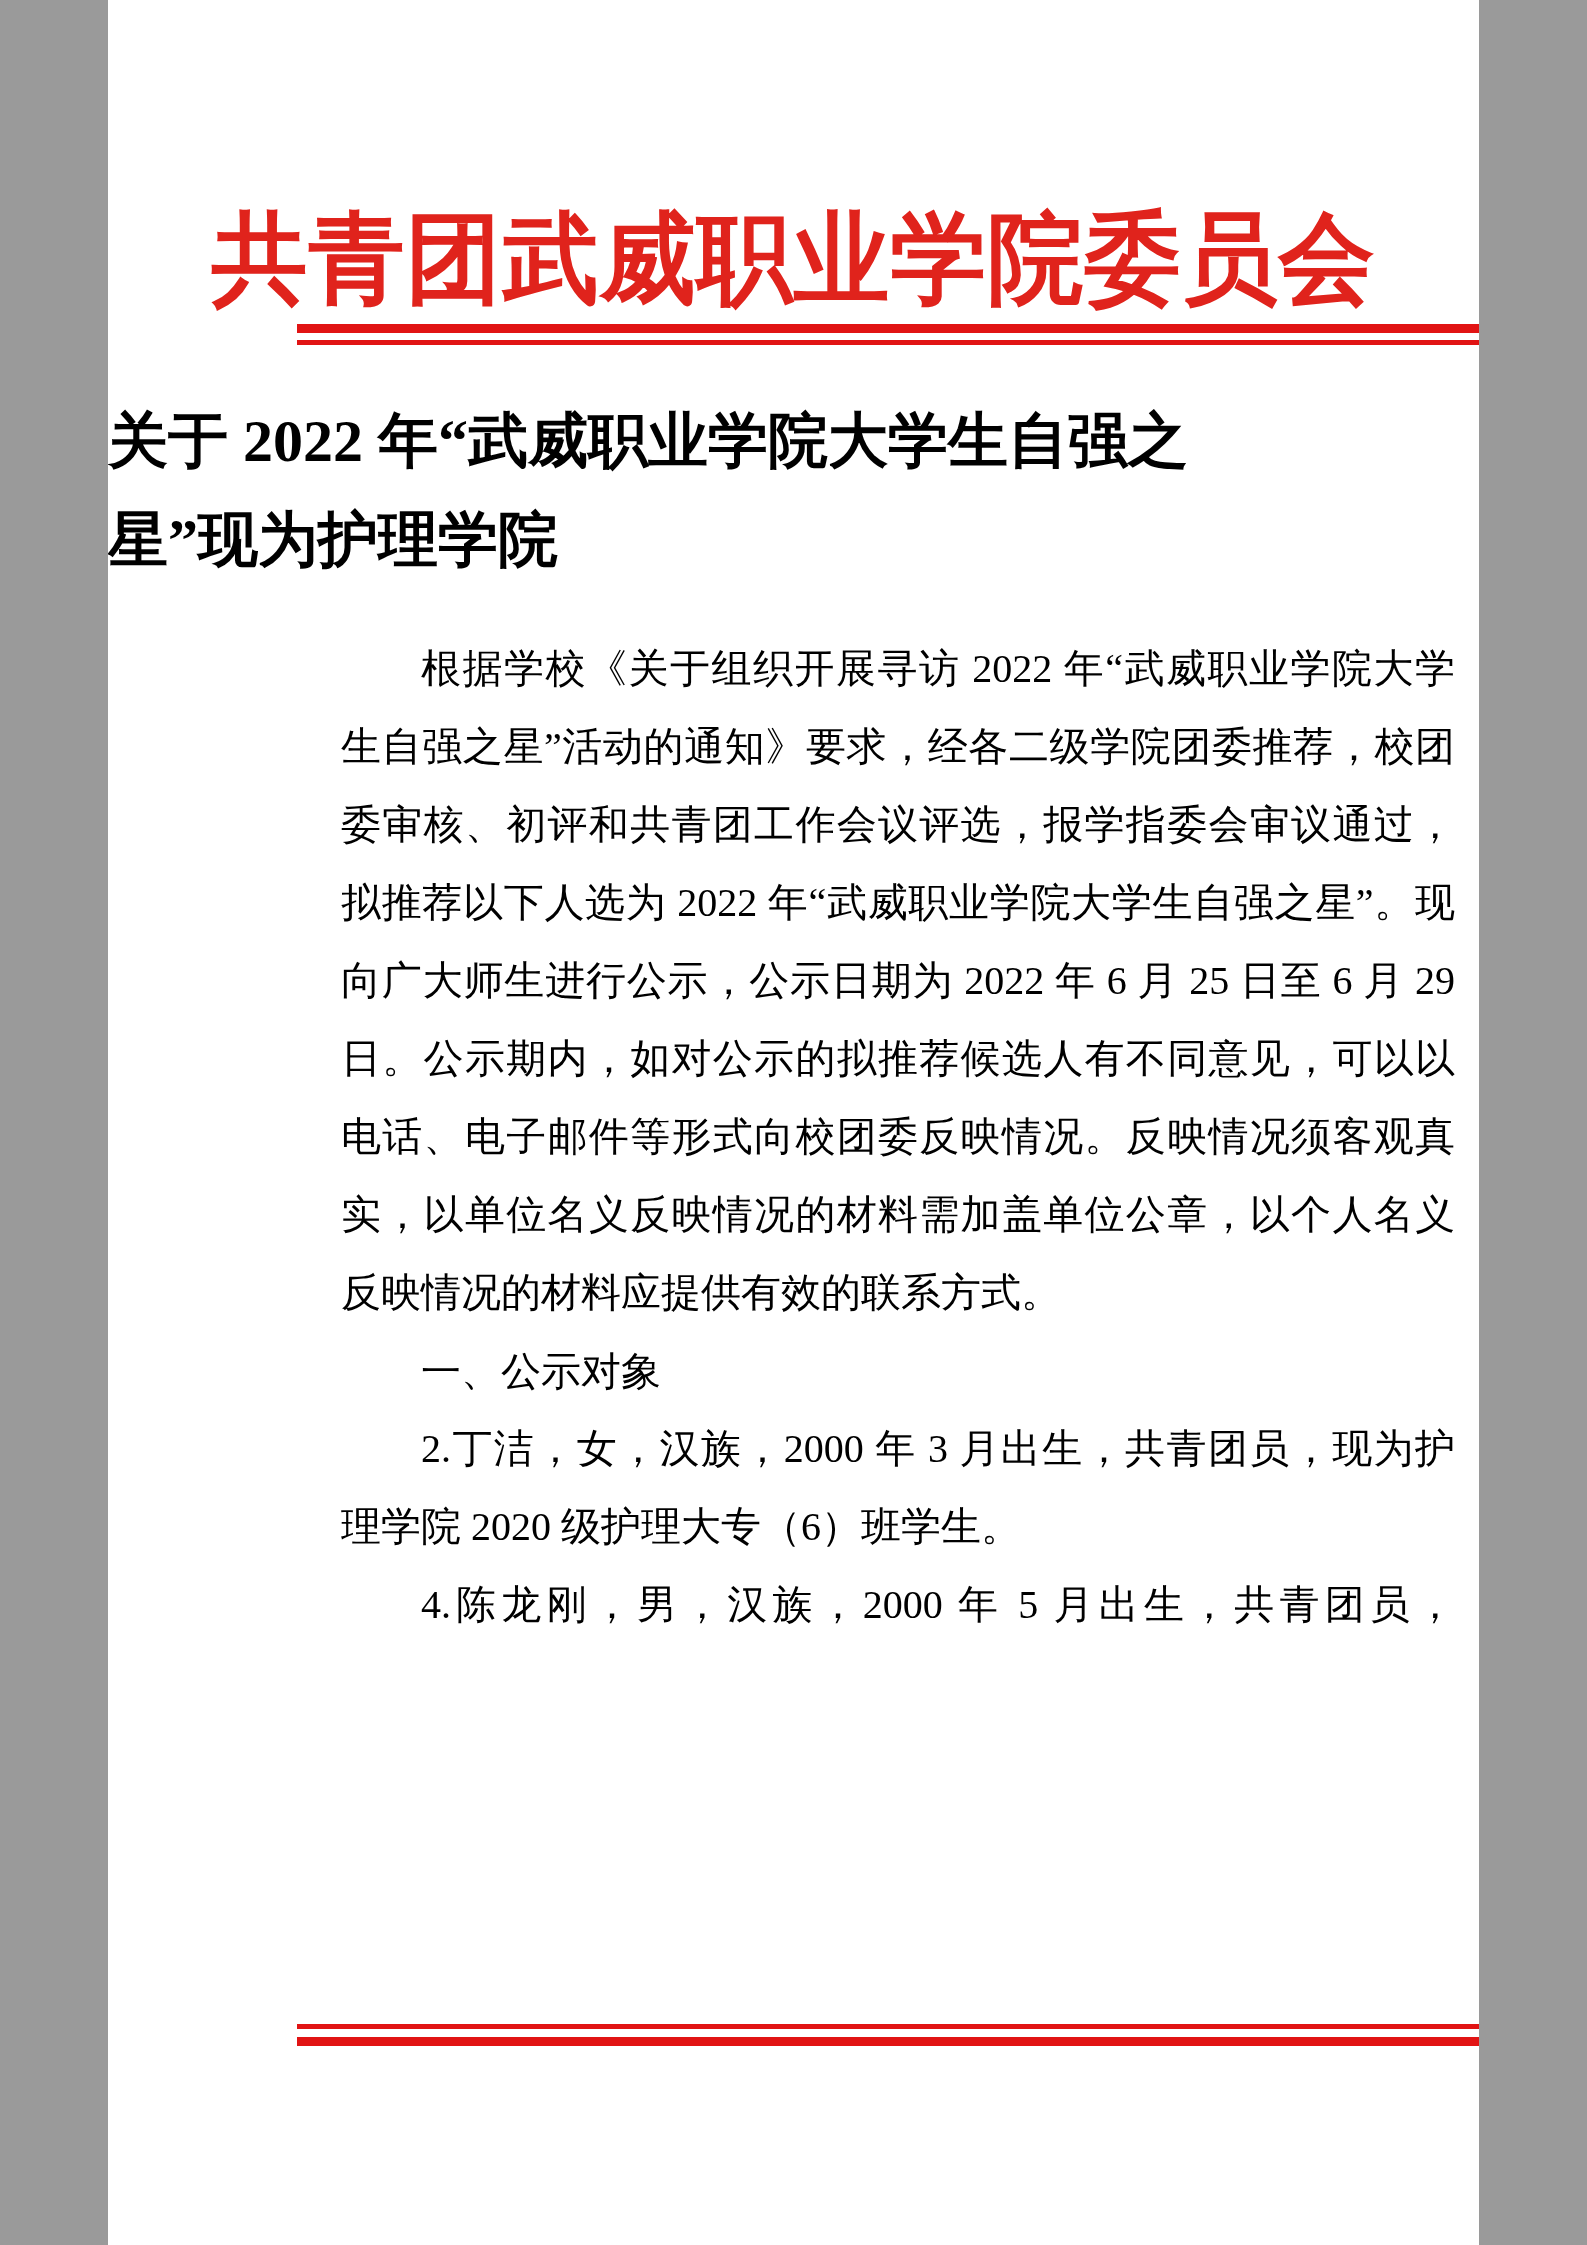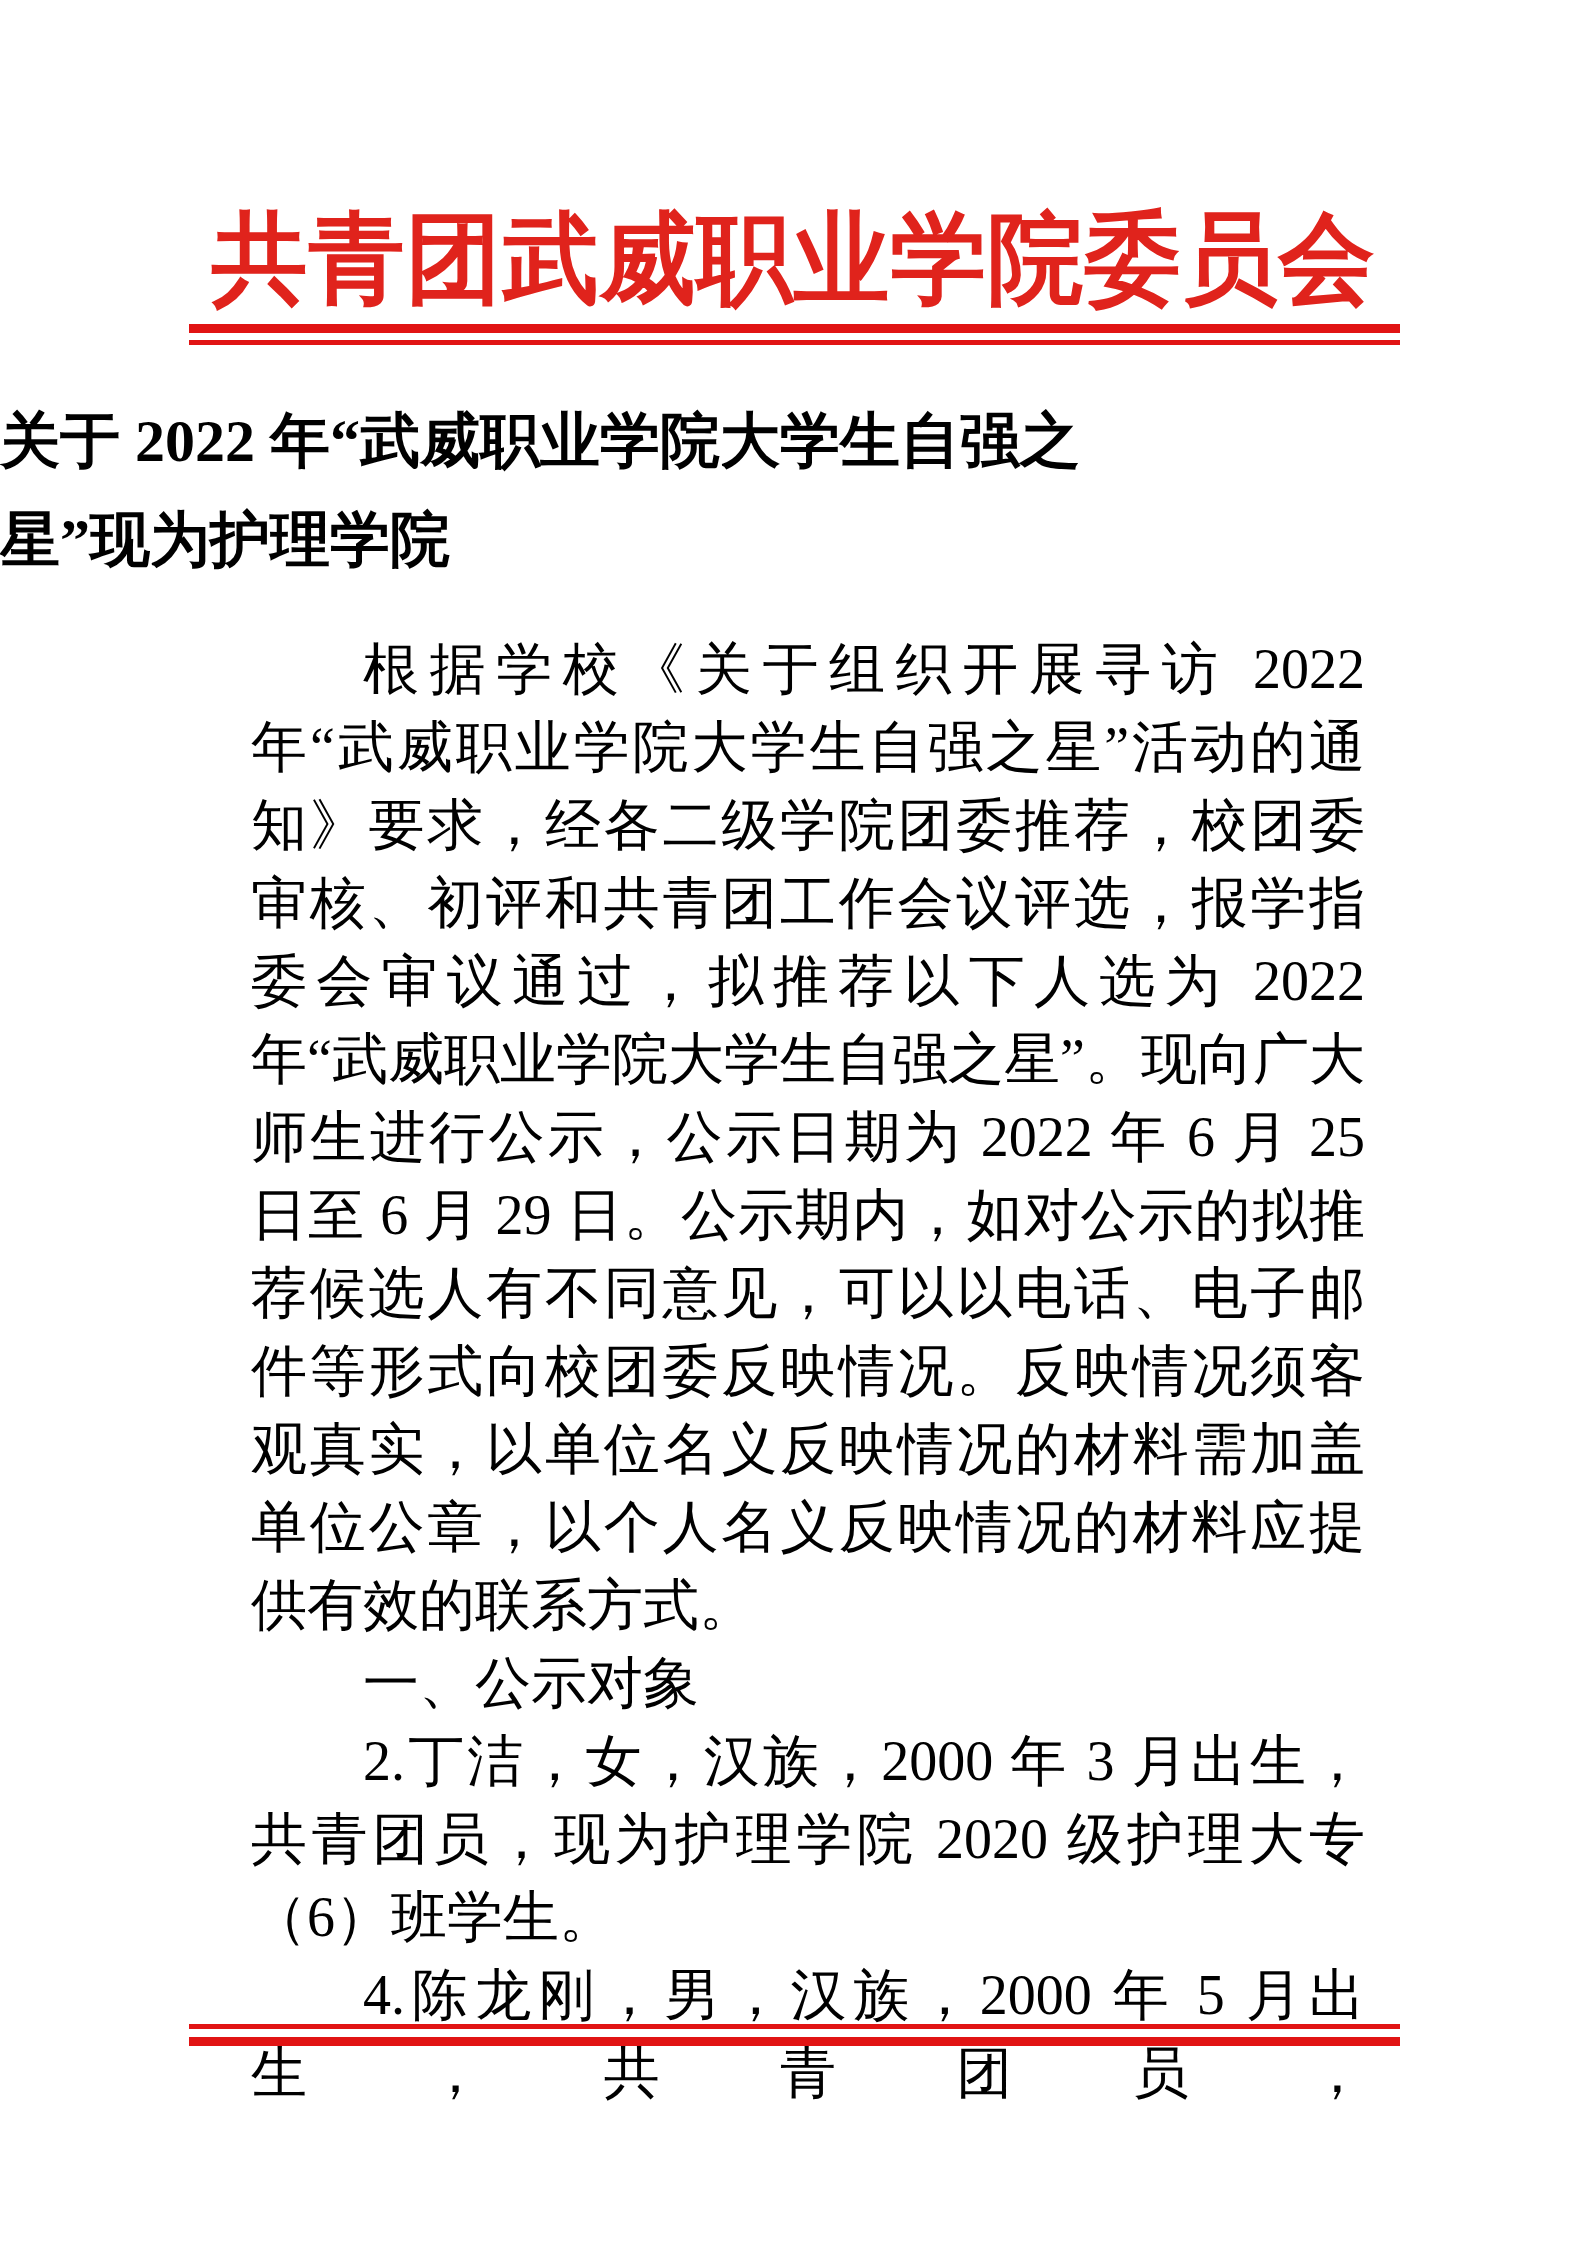--- a/index.html
+++ b/index.html
@@ -1,19 +1,19 @@
 <!DOCTYPE html>
 <html><head>
 <meta charset="utf-8">
 <style>
   * { margin: 0; padding: 0; box-sizing: border-box; }
   html, body { background: #9a9a9a; }
   .page {
     position: relative;
-    width: 1587px;
+    width: 1371px;
     height: 2245px;
     margin: 0 auto;
     background: #ffffff;
     overflow: hidden;
     font-family: "Liberation Serif", "DejaVu Serif", serif;
     color: #000000;
   }
   
   .letterhead {
     position: absolute;
@@ -49,23 +49,23 @@
     text-align: left;
     font-size: 60px;
     line-height: 99px;
     font-weight: 700;
     color: #000000;
   }
   
   .body-text {
     position: absolute;
     top: 630px;
-    left: 251px;
+    left: 233px;
     width: 1114px;
-    font-size: 56px;
+    font-size: 40px;
     line-height: 78px;
     text-align: justify;
   }
   .body-text p {
     text-indent: 2em;
     margin: 0;
   }
   .section-heading {
     font-family: "Liberation Sans", "DejaVu Sans", sans-serif;
     font-weight: 400;

